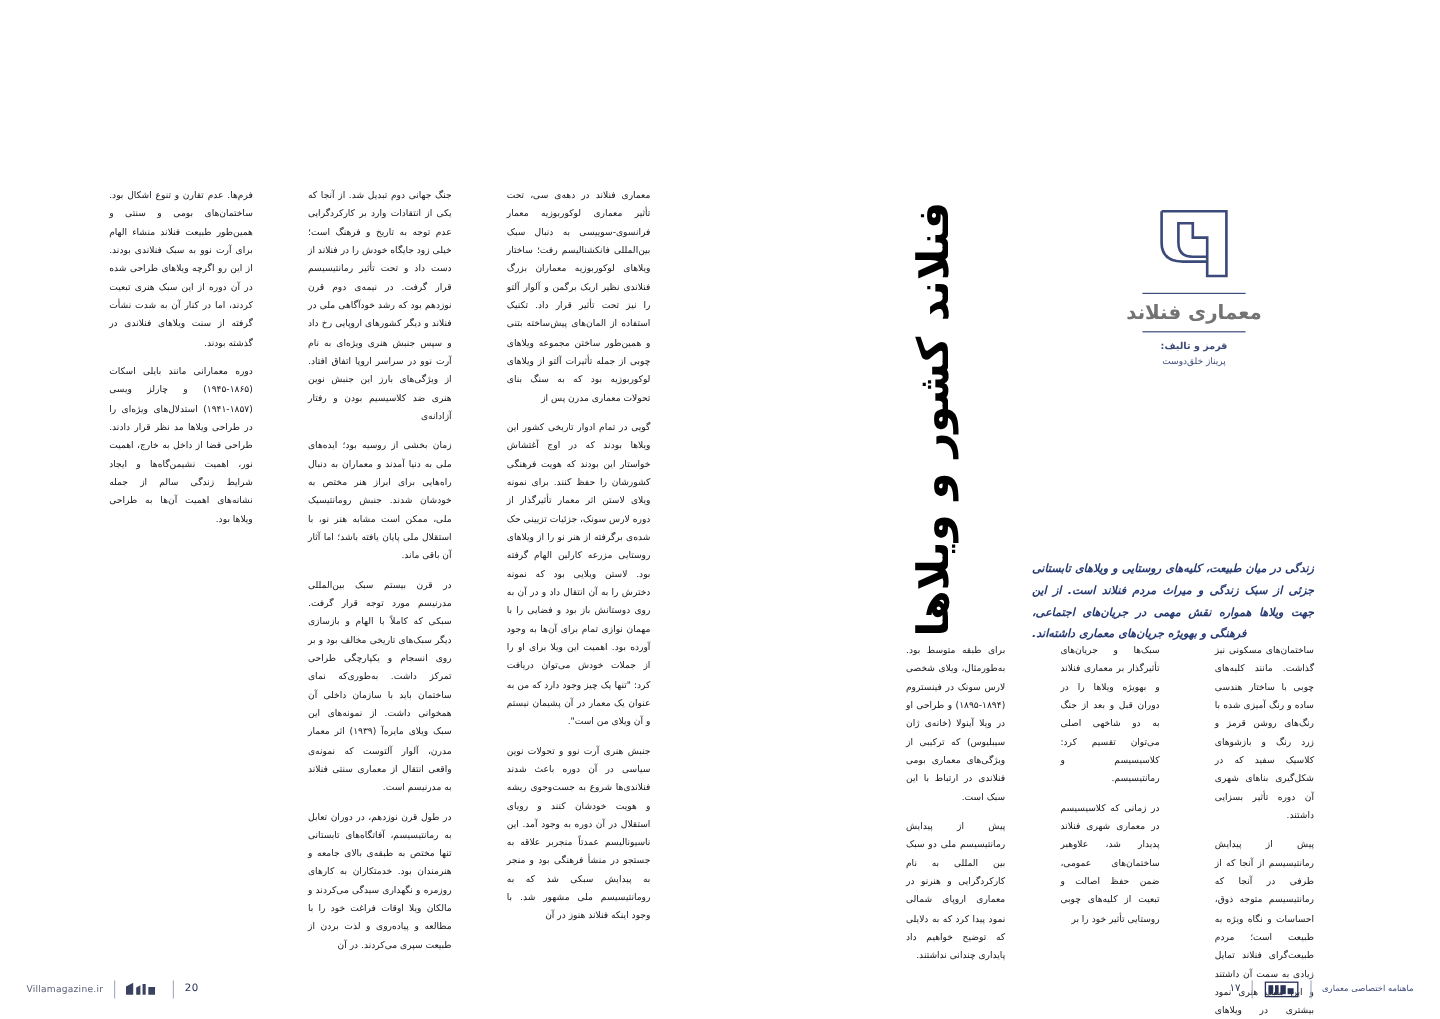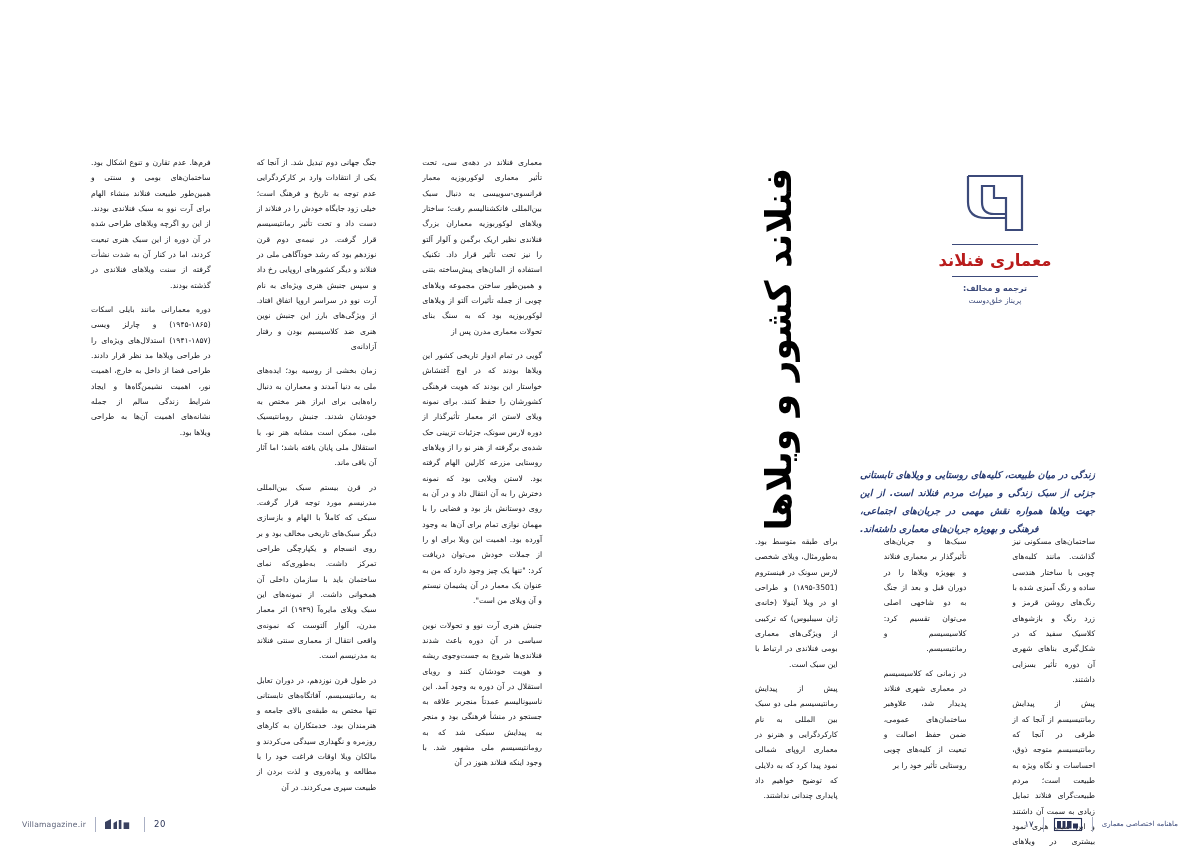--- a/index.html
+++ b/index.html
@@ -44,21 +44,21 @@
 
   .rule {
     border: 0;
     border-top: 1.6px solid #3c4a7a;
     width: 86px;
     margin: 0 auto;
   }
   .brand-title {
     font-size: 16.5px;
     font-weight: bold;
-    color: #b91c1c;
+    color: #737373;
     letter-spacing: 0;
     margin: 6px 0 5px 0;
     line-height: 1.2;
   }
   .credit-label {
     font-size: 8px;
     font-weight: bold;
     color: #3c4a7a;
     margin: 7px 0 2px 0;
     line-height: 1.3;
@@ -224,41 +224,41 @@
       <div class="logo-mark">
         <svg width="62" height="62" viewBox="0 0 62 62" aria-hidden="true">
           <path d="M4 4 L58 4 L58 58 L42 58 L42 26 L30 26 L30 14
                    L18 14 L18 30 Q18 42 30 42 L42 42" fill="none" stroke="#3c4a7a" stroke-width="2.2" stroke-linejoin="miter" stroke-linecap="butt"></path>
           <path d="M4 4 L4 30 Q4 46 22 46 L42 46" fill="none" stroke="#3c4a7a" stroke-width="2.2"></path>
         </svg>
       </div>
       <hr class="rule">
       <div class="brand-title">معماری فنلاند</div>
       <hr class="rule">
-      <div class="credit-label">ترجمه و مخالف:</div>
+      <div class="credit-label">قرمز و تالیف:</div>
       <div class="credit-name">پریناز خلق‌دوست</div>
     </div>
 
     <div class="vertical-title">
       <span>فنلاند کشور و ویلاها</span>
     </div>
 
     <div class="lead">زندگی در میان طبیعت، کلیه‌های روستایی و ویلاهای تابستانی جزئی از سبک زندگی و میراث مردم فنلاند است. از این جهت ویلاها همواره نقش مهمی در جریان‌های اجتماعی، فرهنگی و بهویژه جریان‌های معماری داشته‌اند.</div>
 
     <div class="cols cols-right-lower">
       <div class="col">
         <p>ساختمان‌های مسکونی نیز گذاشت. مانند کلبه‌های چوبی با ساختار هندسی ساده و رنگ آمیزی شده با رنگ‌های روشن قرمز و زرد رنگ و بازشوهای کلاسیک سفید که در شکل‌گیری بناهای شهری آن دوره تأثیر بسزایی داشتند.</p>
         <p>پیش از پیدایش رمانتیسیسم از آنجا که از طرفی در آنجا که رمانتیسیسم متوجه ذوق، احساسات و نگاه ویژه به طبیعت است؛ مردم طبیعت‌گرای فنلاند تمایل زیادی به سمت آن داشتند و این سبک هنری نمود بیشتری در ویلاهای تابستانی و خانه‌های حومه‌ی شهر پیدا کرد. اولین نمونه‌های رمانتیک، ویلاهای تابستانی و خانه‌های حومه‌ی شهر</p>
       </div>
       <div class="col">
         <p>سبک‌ها و جریان‌های تأثیرگذار بر معماری فنلاند و بهویژه ویلاها را در دوران قبل و بعد از جنگ به دو شاخهی اصلی می‌توان تقسیم کرد: کلاسیسیسم و رمانتیسیسم.</p>
         <p>در زمانی که کلاسیسیسم در معماری شهری فنلاند پدیدار شد، علاوهبر ساختمان‌های عمومی، ضمن حفظ اصالت و تبعیت از کلیه‌های چوبی روستایی تأثیر خود را بر</p>
       </div>
       <div class="col">
-        <p>برای طبقه متوسط بود. به‌طورمثال، ویلای شخصی لارس سونک در فینستروم (3501-۱۸۹۵) و طراحی او در ویلا آینولا (خانه‌ی ژان سیبلیوس) که ترکیبی از ویژگی‌های معماری بومی فنلاندی در ارتباط با این سبک است.</p>
+        <p>برای طبقه متوسط بود. به‌طورمثال، ویلای شخصی لارس سونک در فینستروم (۱۸۹۴-۱۸۹۵) و طراحی او در ویلا آینولا (خانه‌ی ژان سیبلیوس) که ترکیبی از ویژگی‌های معماری بومی فنلاندی در ارتباط با این سبک است.</p>
         <p>پیش از پیدایش رمانتیسیسم ملی دو سبک بین المللی به نام کارکردگرایی و هنرنو در معماری اروپای شمالی نمود پیدا کرد که به دلایلی که توضیح خواهیم داد پایداری چندانی نداشتند.</p>
       </div>
     </div>
 
     <div class="footer footer-right">
       <span class="folio">۱۷</span>
       <span class="footer-sep"></span>
       <span class="mini-logo">
         <svg width="30" height="15" viewBox="0 0 30 15" aria-hidden="true">
           <rect x="1.5" y="1.5" width="27" height="12" fill="none" stroke="#2a3356" stroke-width="1.1"></rect>

